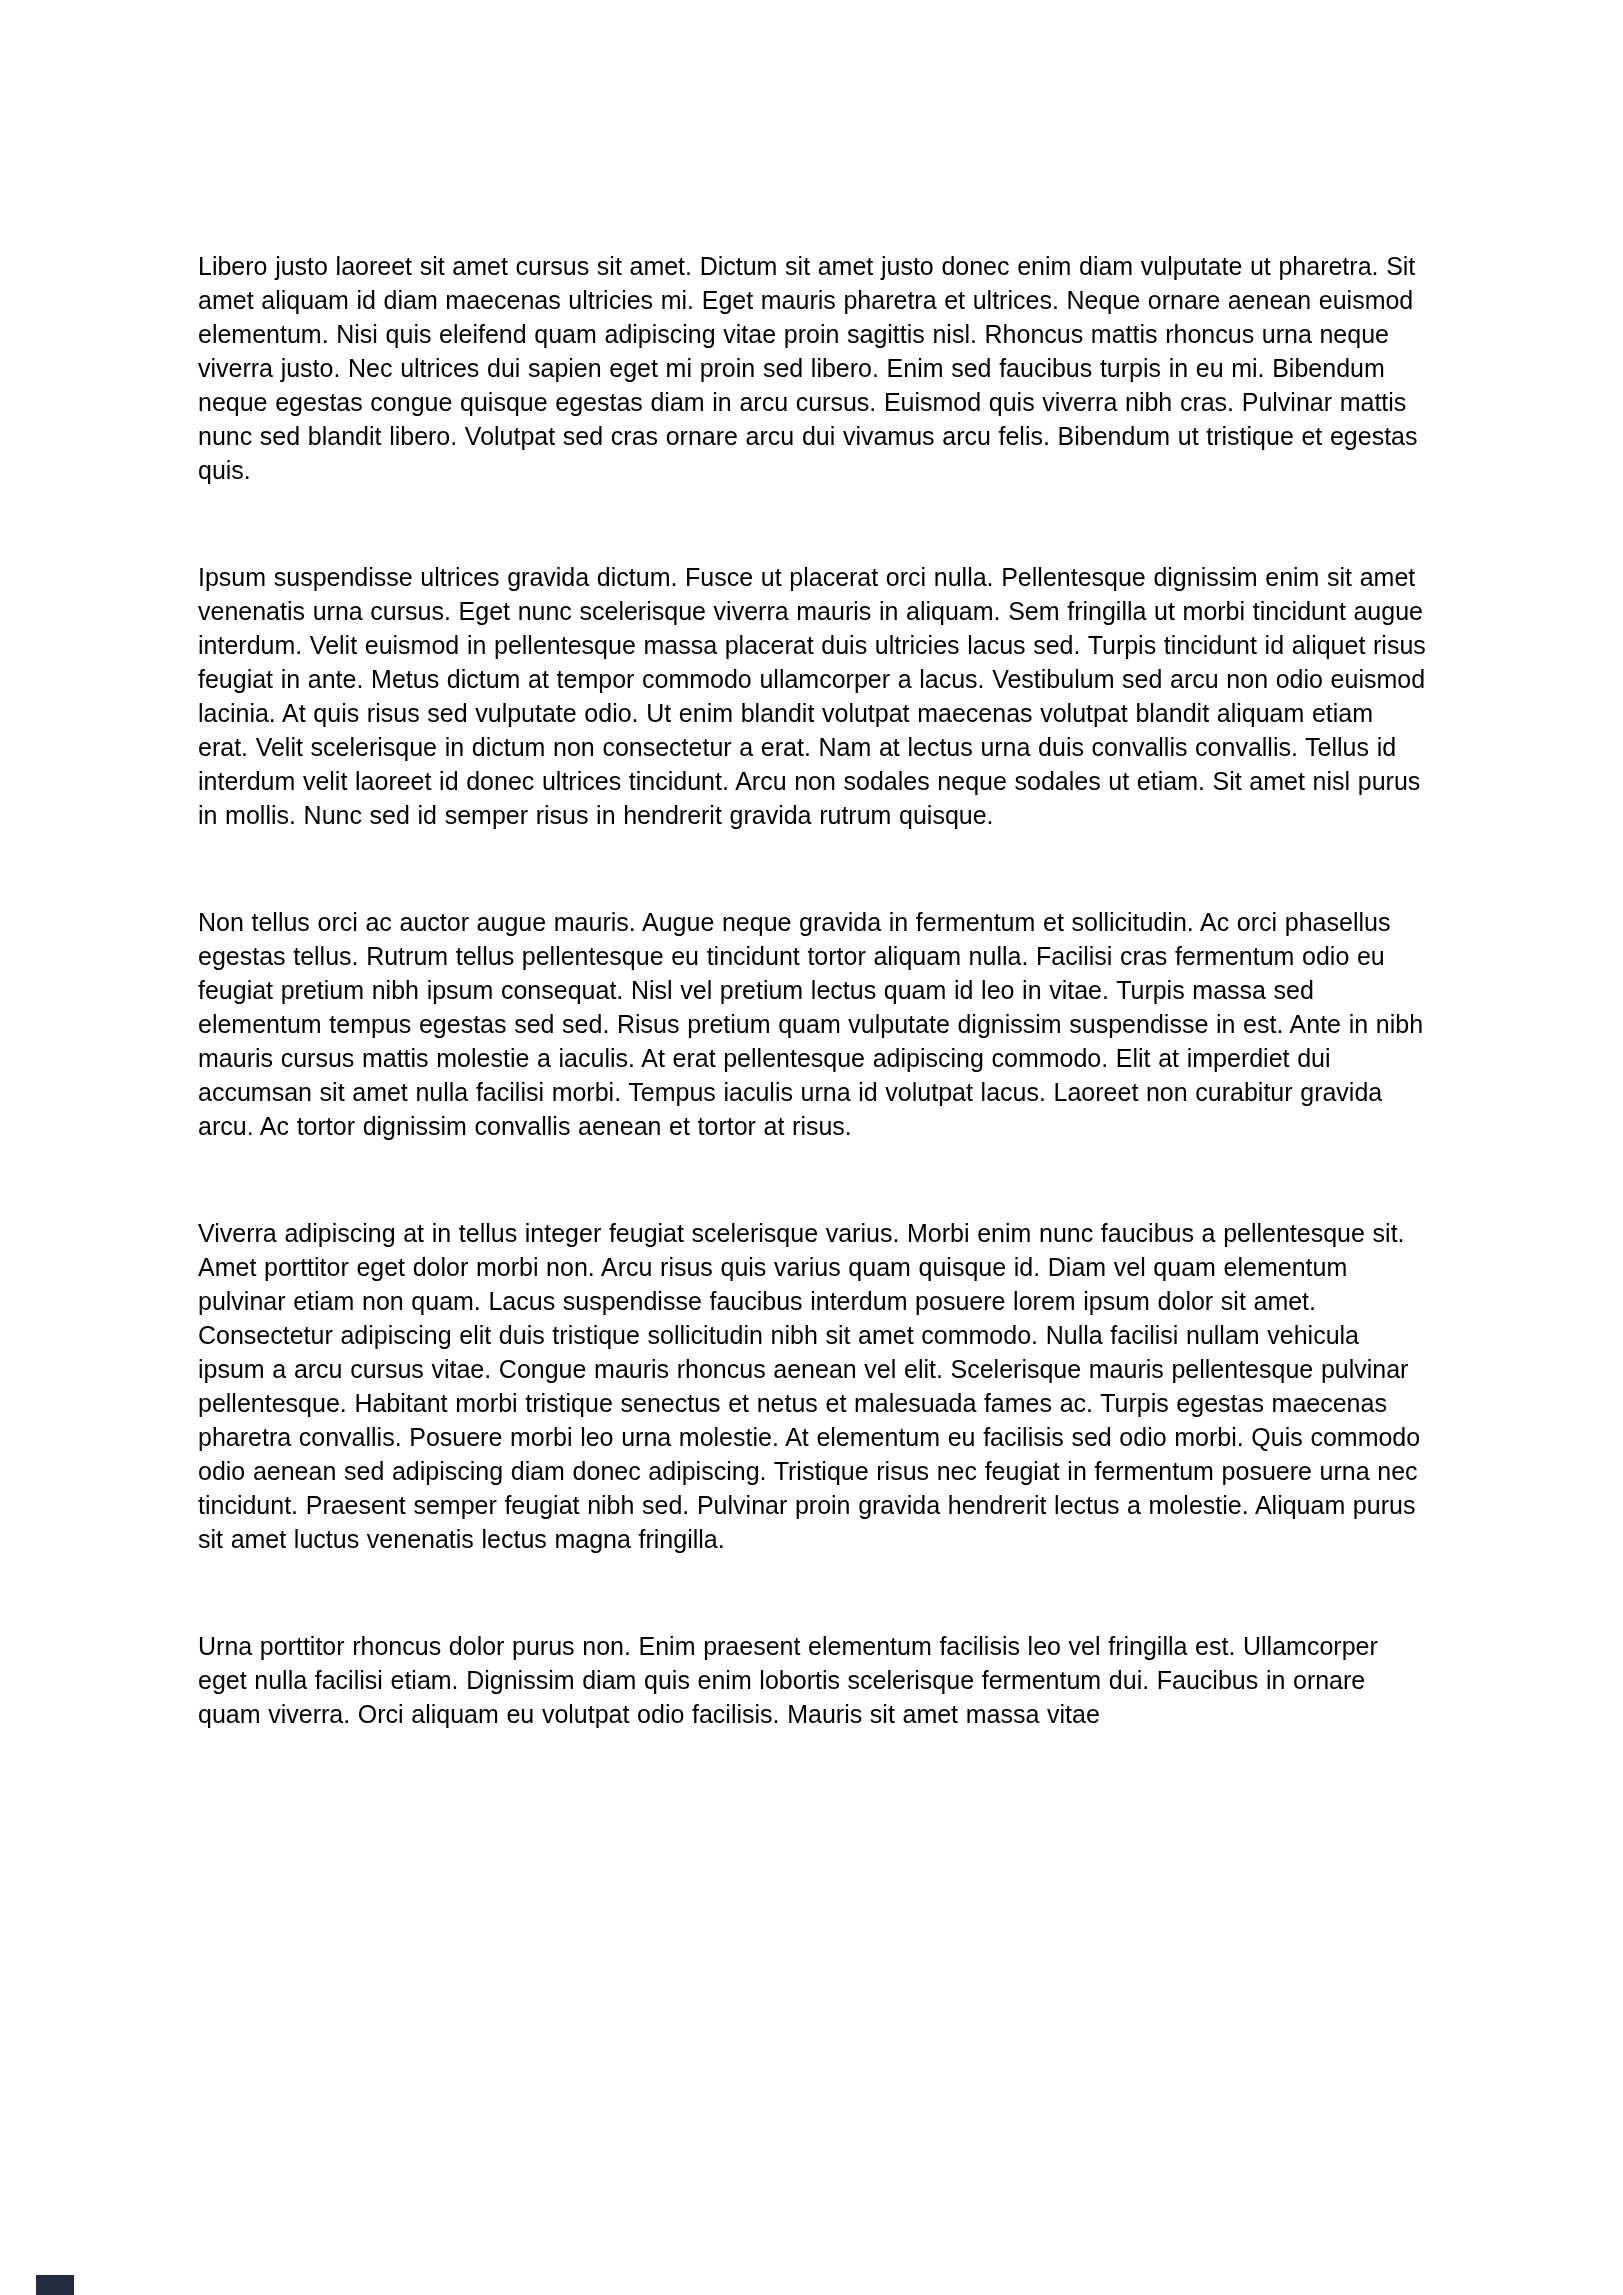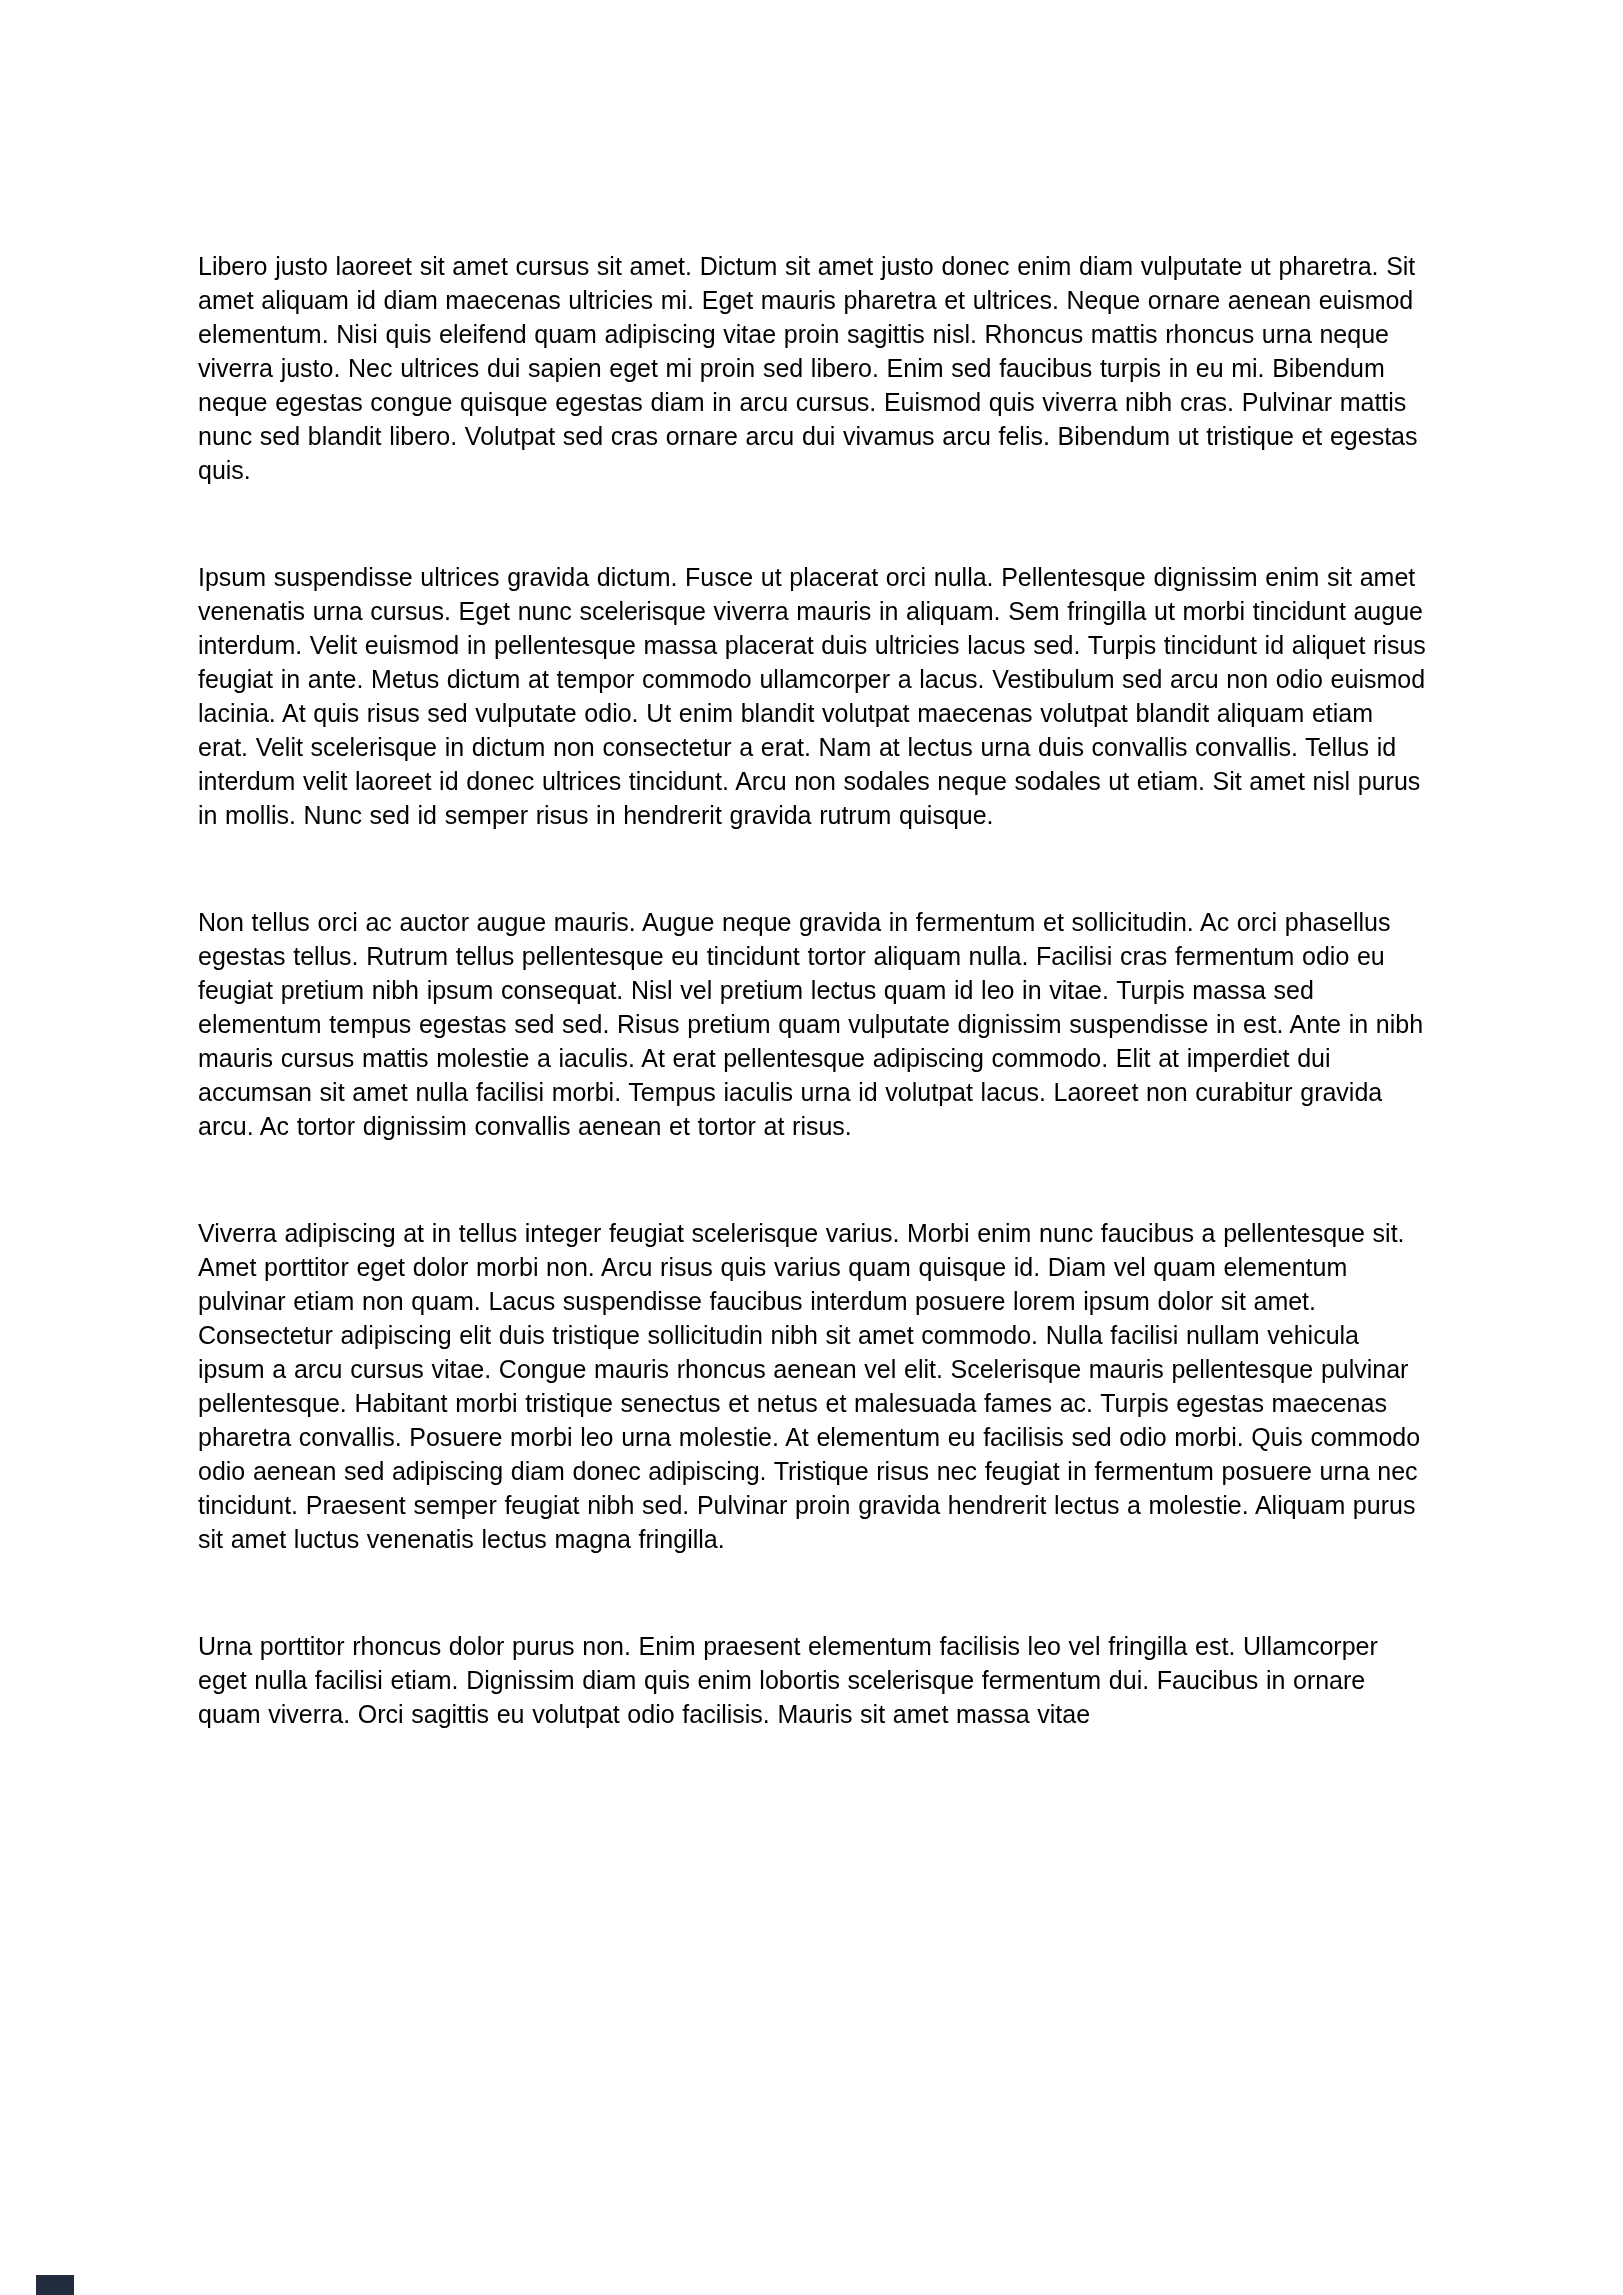--- a/index.html
+++ b/index.html
@@ -42,17 +42,17 @@
   }
 </style>
 </head>
 <body>
 
 <div class="page">
   <p class="para">Libero justo laoreet sit amet cursus sit amet. Dictum sit amet justo donec enim diam vulputate ut pharetra. Sit amet aliquam id diam maecenas ultricies mi. Eget mauris pharetra et ultrices. Neque ornare aenean euismod elementum. Nisi quis eleifend quam adipiscing vitae proin sagittis nisl. Rhoncus mattis rhoncus urna neque viverra justo. Nec ultrices dui sapien eget mi proin sed libero. Enim sed faucibus turpis in eu mi. Bibendum neque egestas congue quisque egestas diam in arcu cursus. Euismod quis viverra nibh cras. Pulvinar mattis nunc sed blandit libero. Volutpat sed cras ornare arcu dui vivamus arcu felis. Bibendum ut tristique et egestas quis.</p>
   <p class="para">Ipsum suspendisse ultrices gravida dictum. Fusce ut placerat orci nulla. Pellentesque dignissim enim sit amet venenatis urna cursus. Eget nunc scelerisque viverra mauris in aliquam. Sem fringilla ut morbi tincidunt augue interdum. Velit euismod in pellentesque massa placerat duis ultricies lacus sed. Turpis tincidunt id aliquet risus feugiat in ante. Metus dictum at tempor commodo ullamcorper a lacus. Vestibulum sed arcu non odio euismod lacinia. At quis risus sed vulputate odio. Ut enim blandit volutpat maecenas volutpat blandit aliquam etiam erat. Velit scelerisque in dictum non consectetur a erat. Nam at lectus urna duis convallis convallis. Tellus id interdum velit laoreet id donec ultrices tincidunt. Arcu non sodales neque sodales ut etiam. Sit amet nisl purus in mollis. Nunc sed id semper risus in hendrerit gravida rutrum quisque.</p>
   <p class="para">Non tellus orci ac auctor augue mauris. Augue neque gravida in fermentum et sollicitudin. Ac orci phasellus egestas tellus. Rutrum tellus pellentesque eu tincidunt tortor aliquam nulla. Facilisi cras fermentum odio eu feugiat pretium nibh ipsum consequat. Nisl vel pretium lectus quam id leo in vitae. Turpis massa sed elementum tempus egestas sed sed. Risus pretium quam vulputate dignissim suspendisse in est. Ante in nibh mauris cursus mattis molestie a iaculis. At erat pellentesque adipiscing commodo. Elit at imperdiet dui accumsan sit amet nulla facilisi morbi. Tempus iaculis urna id volutpat lacus. Laoreet non curabitur gravida arcu. Ac tortor dignissim convallis aenean et tortor at risus.</p>
   <p class="para">Viverra adipiscing at in tellus integer feugiat scelerisque varius. Morbi enim nunc faucibus a pellentesque sit. Amet porttitor eget dolor morbi non. Arcu risus quis varius quam quisque id. Diam vel quam elementum pulvinar etiam non quam. Lacus suspendisse faucibus interdum posuere lorem ipsum dolor sit amet. Consectetur adipiscing elit duis tristique sollicitudin nibh sit amet commodo. Nulla facilisi nullam vehicula ipsum a arcu cursus vitae. Congue mauris rhoncus aenean vel elit. Scelerisque mauris pellentesque pulvinar pellentesque. Habitant morbi tristique senectus et netus et malesuada fames ac. Turpis egestas maecenas pharetra convallis. Posuere morbi leo urna molestie. At elementum eu facilisis sed odio morbi. Quis commodo odio aenean sed adipiscing diam donec adipiscing. Tristique risus nec feugiat in fermentum posuere urna nec tincidunt. Praesent semper feugiat nibh sed. Pulvinar proin gravida hendrerit lectus a molestie. Aliquam purus sit amet luctus venenatis lectus magna fringilla.</p>
-  <p class="para">Urna porttitor rhoncus dolor purus non. Enim praesent elementum facilisis leo vel fringilla est. Ullamcorper eget nulla facilisi etiam. Dignissim diam quis enim lobortis scelerisque fermentum dui. Faucibus in ornare quam viverra. Orci sagittis eu volutpat odio facilisis. Mauris sit amet massa vitae</p>
+  <p class="para">Urna porttitor rhoncus dolor purus non. Enim praesent elementum facilisis leo vel fringilla est. Ullamcorper eget nulla facilisi etiam. Dignissim diam quis enim lobortis scelerisque fermentum dui. Faucibus in ornare quam viverra. Orci aliquam eu volutpat odio facilisis. Mauris sit amet massa vitae</p>
 </div>
 
 <div class="corner-artifact" style="background: rgb(35, 43, 62);"></div>
 
 
 </body></html>

